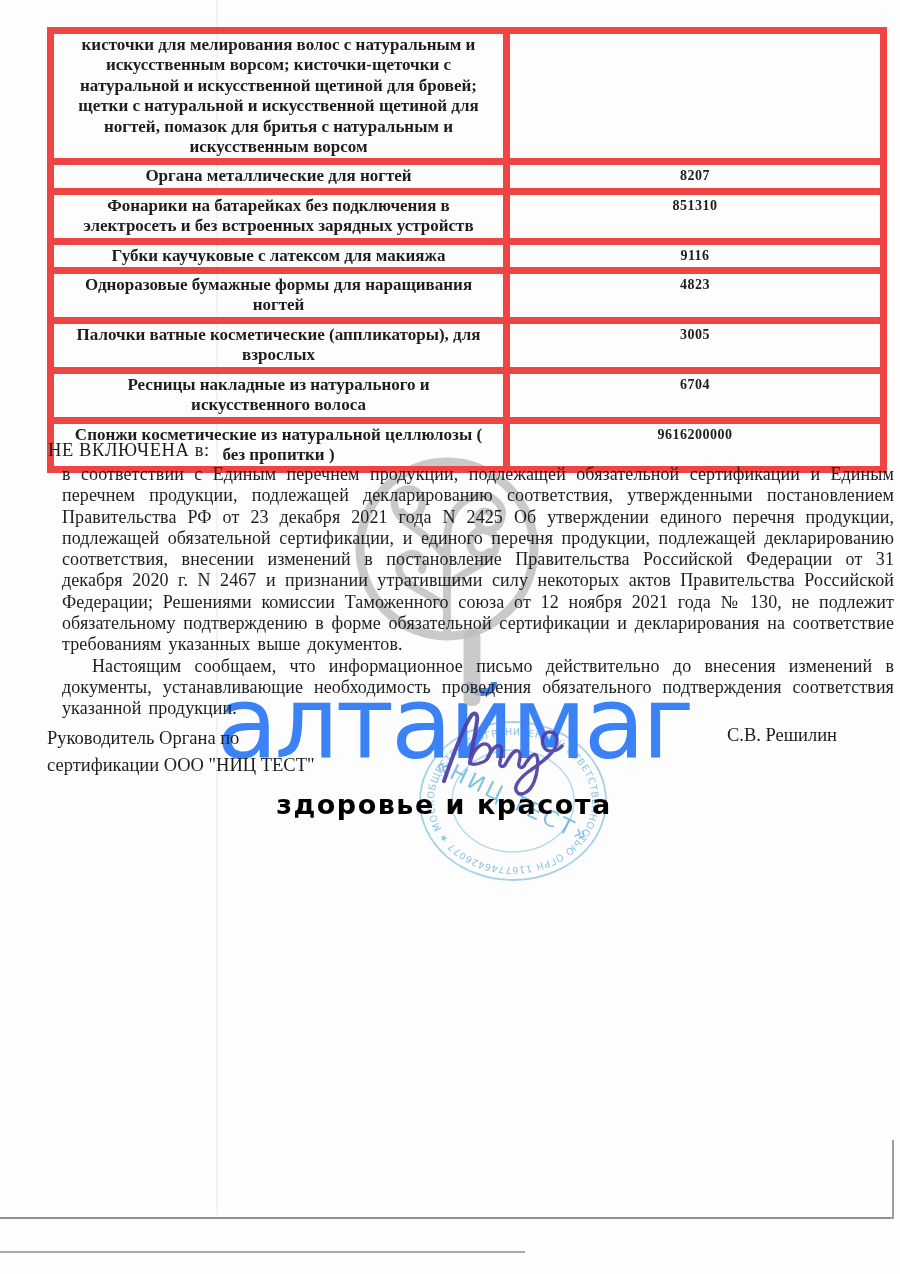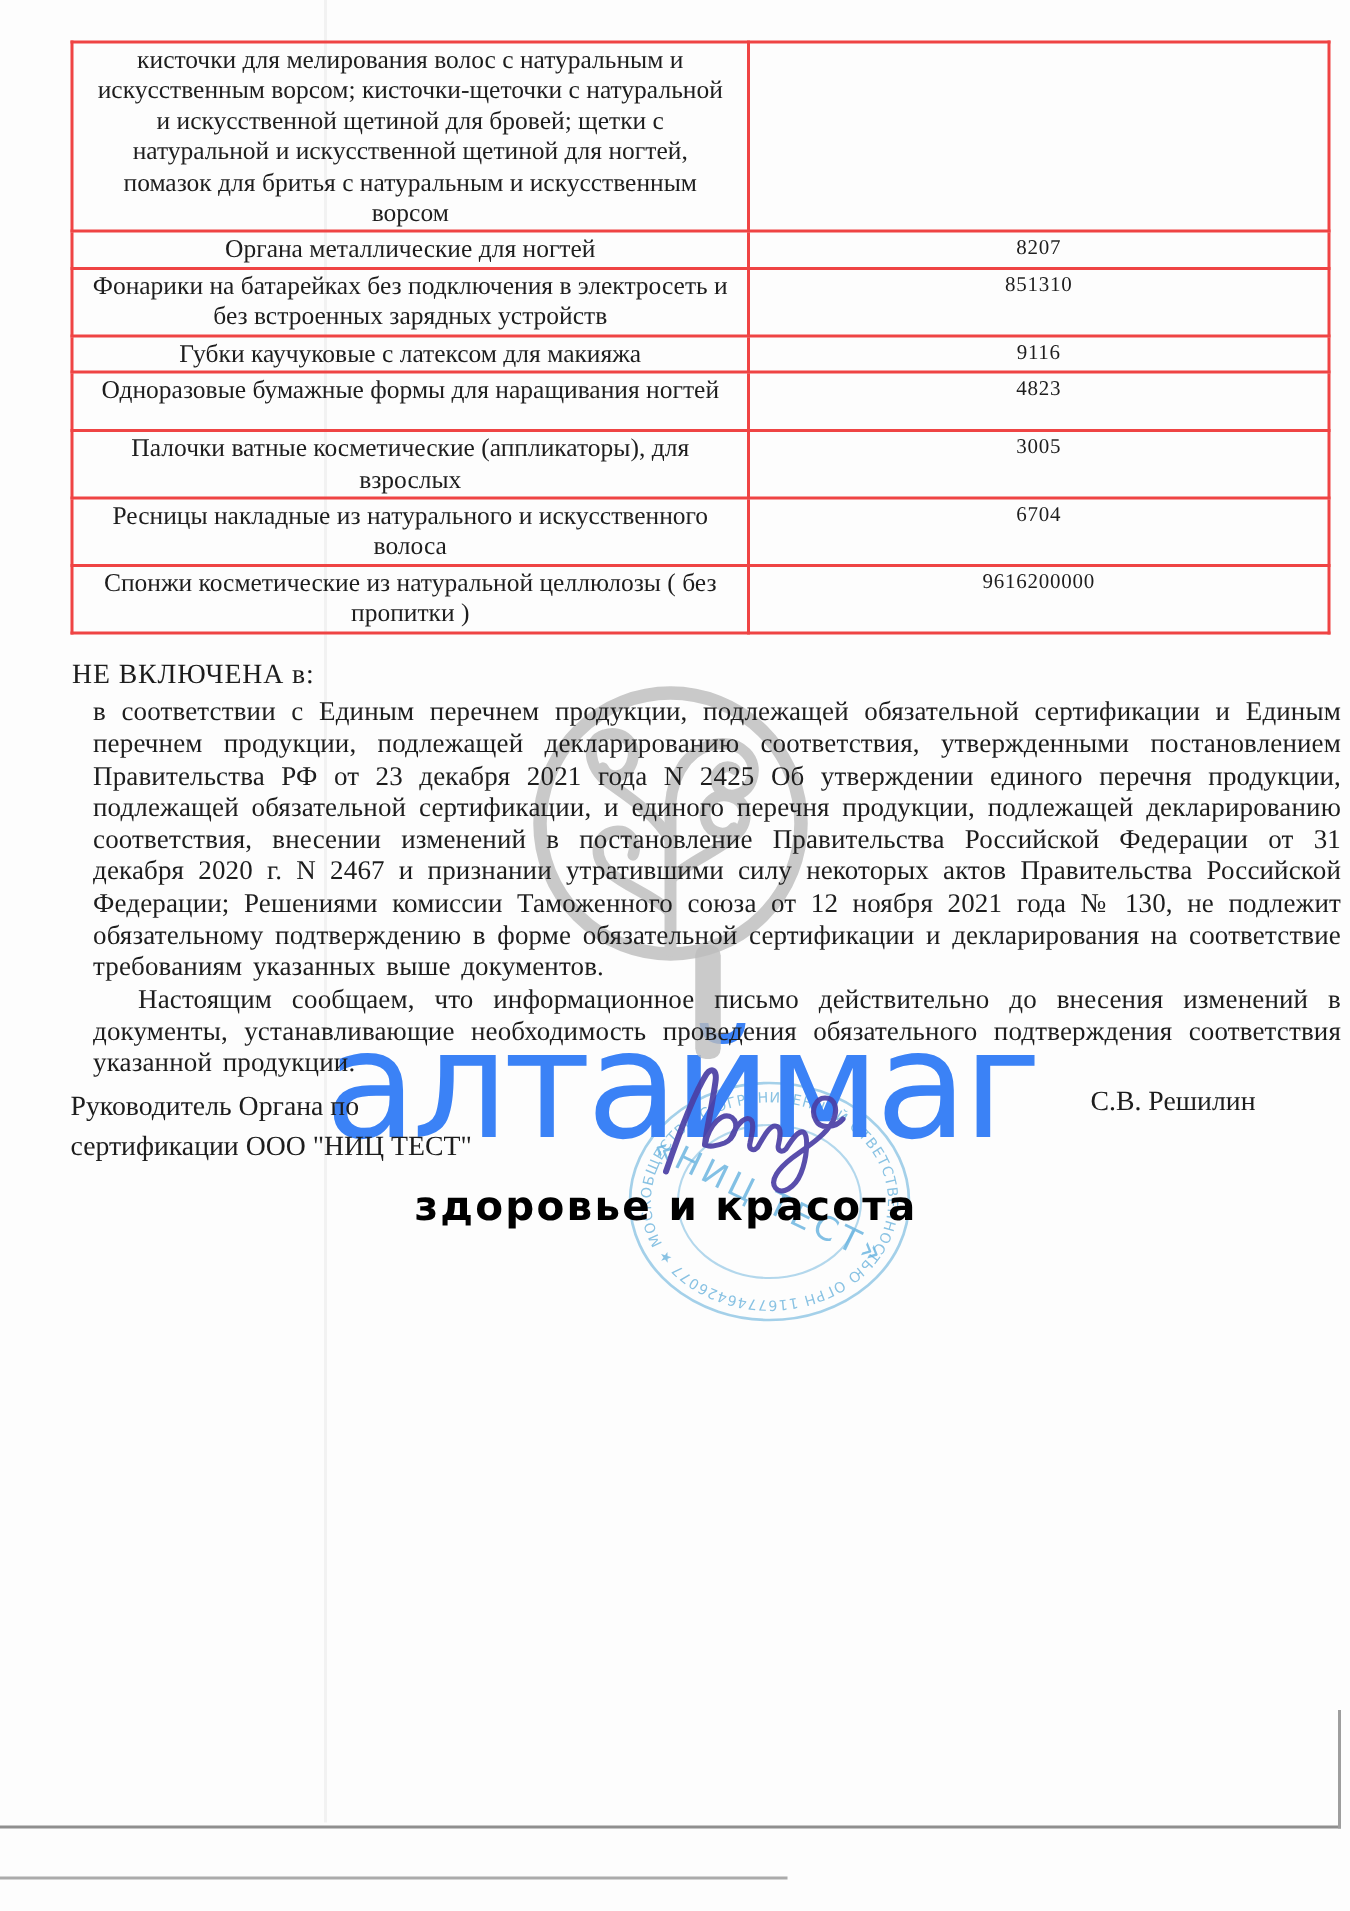--- a/index.html
+++ b/index.html
@@ -6,22 +6,22 @@
   .page{position:relative;width:900px;height:1274px;background:#fdfdfd;overflow:hidden;
         font-family:"Liberation Serif","DejaVu Serif",serif;color:#1d1d1d;}
   
   .stamp-layer{position:absolute;left:0;top:0;z-index:1;pointer-events:none;}
   .wm-layer{position:absolute;left:0;top:0;z-index:2;pointer-events:none;width:900px;height:1274px;}
   .sig-layer{position:absolute;left:0;top:0;z-index:3;pointer-events:none;}
   .doc{position:absolute;left:0;top:0;z-index:4;width:900px;height:1274px;}
   
   table.cert{position:absolute;left:47px;top:27px;width:840px;border-collapse:collapse;
              table-layout:fixed;border:1.6px solid #3d3d3d;}
-  table.cert td{border:2px solid #ef4444;vertical-align:top;text-align:center;
-                font-size:17px;line-height:20.4px;padding:1px 12px;}
+  table.cert td{border:7px solid #ef4444;vertical-align:top;text-align:center;
+                font-size:17px;line-height:20.4px;padding:1px 12px;font-weight:bold;}
   table.cert td.code{letter-spacing:.5px;font-size:14px;padding:1px 4px;}
   tr.r1{height:124px;} tr.r2{height:21px;} tr.r3{height:45px;} tr.r4{height:22px;}
   tr.r5{height:39px;} tr.r6{height:39px;} tr.r7{height:42px;} tr.r8{height:20px;} tr.r9{height:43px;margin-top:48px;}
   
   .heading{position:absolute;left:48px;top:440px;font-size:18.5px;letter-spacing:.6px;}
   .paras{position:absolute;left:38px;top:464px;width:832px;font-size:18px;line-height:21.3px;
          text-align:justify;word-spacing:2.5px;letter-spacing:.1px;margin-left:24px;}
   .paras p{margin:0;}
   .paras p.indent{text-indent:30px;}
   .signer{position:absolute;left:47px;top:725px;font-size:18.5px;line-height:27px;}

